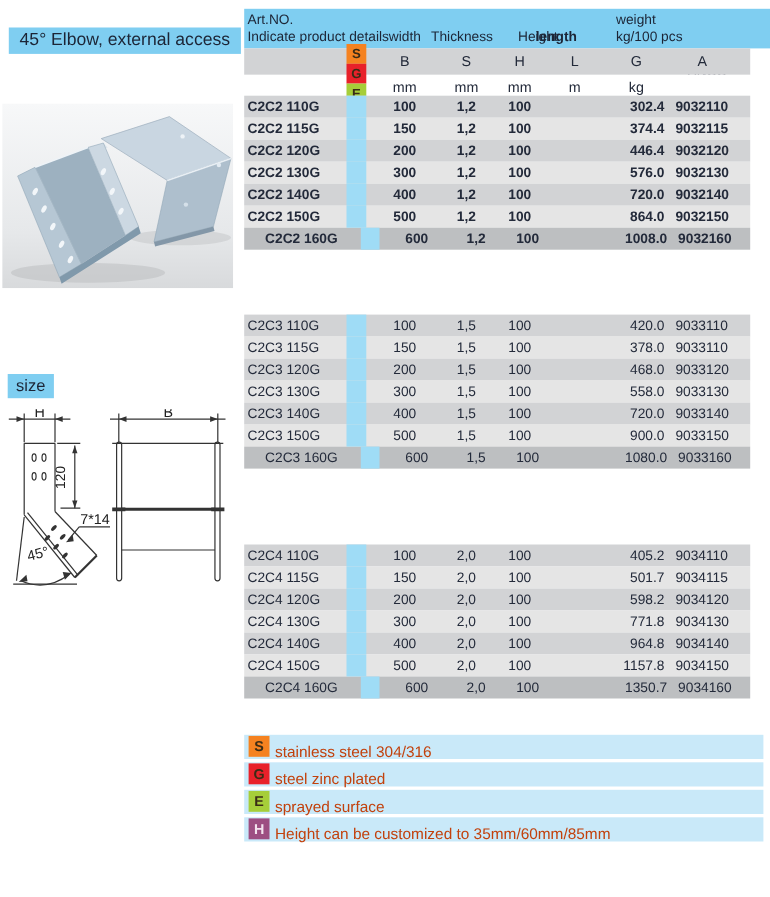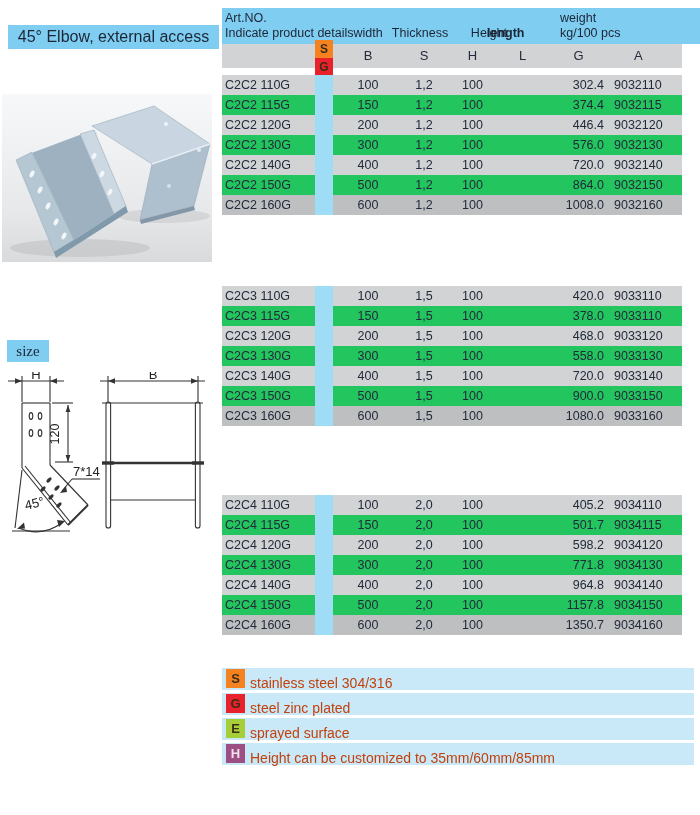--- a/index.html
+++ b/index.html
@@ -3,43 +3,43 @@
 <meta charset="utf-8">
 <style>
   html,body{margin:0;padding:0;}
   body{width:700px;height:815px;position:relative;background:#ffffff;
        font-family:"Liberation Sans","DejaVu Sans",sans-serif;color:#232a3a;}
   .abs{position:absolute;}
   
   .title-bar{left:8px;top:25px;width:211px;height:24px;background:#7fcef1;
              font-size:16px;line-height:24px;text-align:center;color:#1c2536;}
   .size-label{left:7px;top:340px;width:42px;height:22px;background:#7fcef1;
-              font-size:15px;line-height:22px;text-align:center;color:#1c2536;font-family:Liberation Serif, serif;}
+              font-size:15px;line-height:22px;text-align:center;color:#1c2536;}
   
   .photo{left:2px;top:94px;width:210px;height:168px;}
   .drawing{left:2px;top:372px;width:226px;height:178px;}
   
   .table-area{left:222px;top:8px;width:460px;height:632px;}
   .thead{position:absolute;left:0;top:0;width:460px;height:36px;background:#7fcef1;padding-left:38px;}
   .thead span{position:absolute;font-size:12.5px;line-height:15px;color:#1c2536;white-space:nowrap;}
   .h-art1{left:3px;top:3px;}   .h-art2{left:3px;top:18px;}
   .h-width{left:111px;top:18px;width:70px;text-align:center;}
   .h-thk{left:163px;top:18px;width:70px;text-align:center;}
   .h-hgt{left:215px;top:18px;width:70px;text-align:right;}
   .h-len{left:265px;top:18px;width:70px;text-align:left;font-weight:bold;}
   .h-wt1{left:338px;top:3px;}  .h-wt2{left:338px;top:18px;}
   .h-ancc{left:403px;top:18px;margin-top:32px;}
   .subrow{position:absolute;left:0;width:460px;height:24px;display:flex;}
   .sub1{top:36px;background:#d2d3d5;}
   .sub2{top:60px;background:#ffffff;}
   .subrow span{font-size:13px;line-height:24px;}
   .grid{position:absolute;left:0;width:460px;}
-  .g0{top:67px;} .g1{top:278px;} .g2{top:487px;}
+  .g0{top:79px;font-weight:bold;} .g1{top:278px;} .g2{top:487px;}
   .trow{display:flex;height:20px;}
-  .trow.gray{background:#d2d3d5;} .trow.white{background:#22c55e;} .trow.dark{background:#bdbfc1;}
+  .trow.gray{background:#d2d3d5;} .trow.white{background:#e5e5e5;} .trow.dark{background:#bdbfc1;padding-left:16px;}
   .cell{font-size:12.5px;line-height:20px;white-space:nowrap;}
   .c-name{width:93px;padding-left:3px;box-sizing:border-box;text-align:left;}
   .c-strip{width:18px;background:#9fdcf6;}
   .c-width{width:70px;text-align:center;}
   .c-thk{width:42px;text-align:center;}
   .c-hgt{width:55px;text-align:center;}
   .c-len{width:45px;text-align:center;}
   .c-wt{width:67px;text-align:right;padding-right:8px;box-sizing:border-box;}
   .c-ancc{width:70px;text-align:left;padding-left:2px;box-sizing:border-box;}
   .sub-a{text-align:left !important;padding-left:22px;box-sizing:border-box;}

